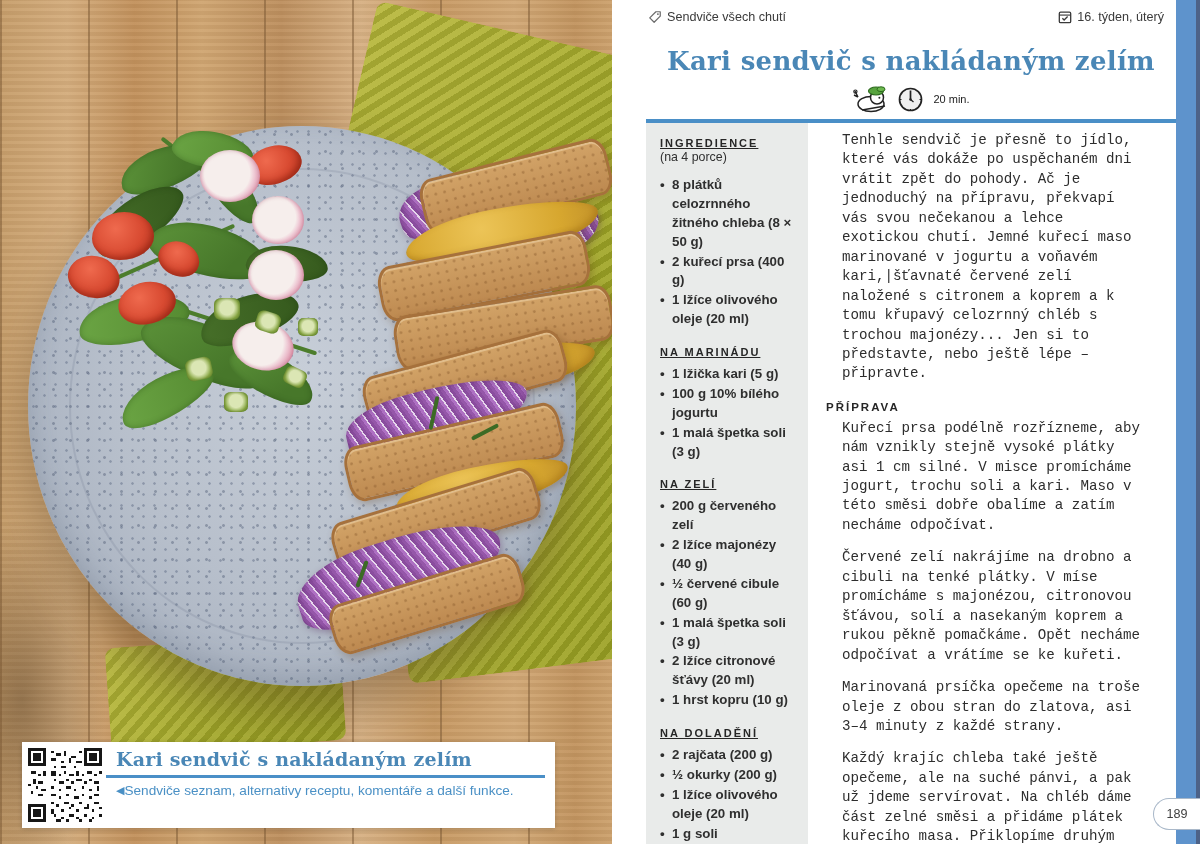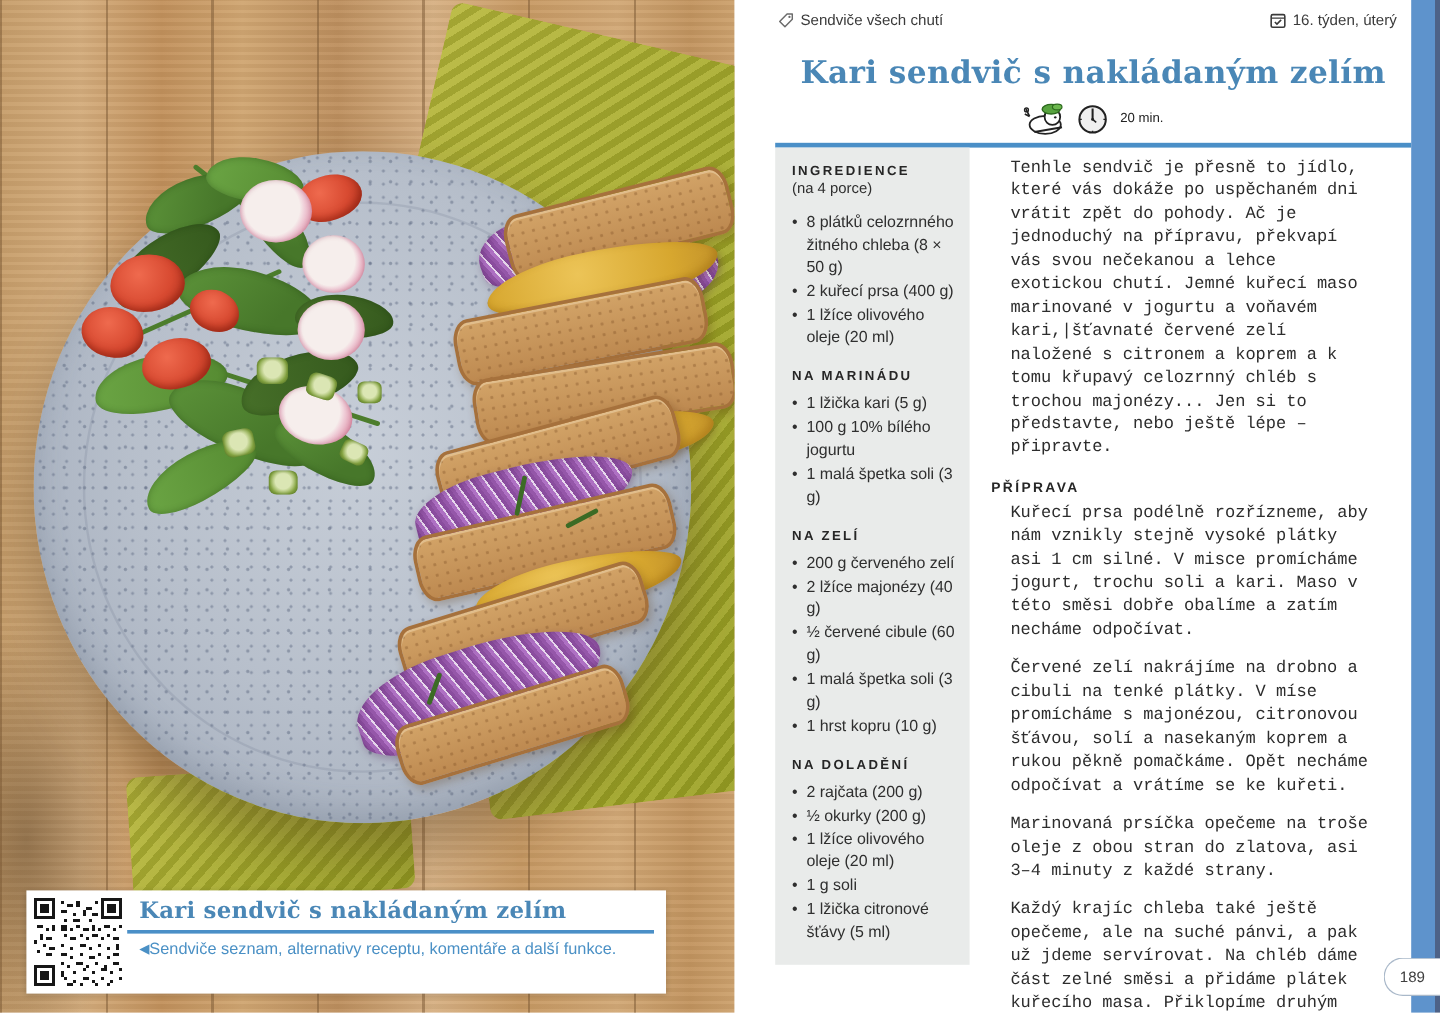--- a/index.html
+++ b/index.html
@@ -72,24 +72,24 @@
     align-items:center;font-size:12.6px;color:#3a3a3a;}
   .hdr .item{display:flex;align-items:center;gap:5px;}
   .r-title{position:absolute;top:46px;left:0;right:0;text-align:center;
     font-family:"DejaVu Serif",serif;font-weight:bold;font-size:26px;letter-spacing:.3px;color:#4a87b6;}
   .meta{position:absolute;top:84px;left:0;right:0;display:flex;justify-content:center;
     align-items:center;gap:9px;font-size:11px;color:#222;}
   .rule{position:absolute;top:119px;left:0;width:530px;height:4px;background:#4a8fc7;}
   .bodyrow{position:absolute;top:123px;left:0;right:0;bottom:0;display:flex;align-items:flex-start;}
 
   .panel{width:162px;box-sizing:border-box;background:#e9ebea;padding:14px 11px 16px 14px;min-height:635px;}
-  .panel h3{margin:0;font-size:11px;font-weight:bold;letter-spacing:2px;color:#262626;}
+  .panel h3{margin:0;font-size:11px;font-weight:bold;letter-spacing:2px;color:#262626;text-decoration:underline;}
   .panel h3.grp{margin-top:17px;margin-bottom:7px;}
   .panel .note{font-size:12.4px;margin:1px 0 12px;}
-  .panel ul{list-style:none;margin:0;padding:0;}
+  .panel ul{list-style:none;margin:0;padding:0;font-weight:bold;}
   .panel li{position:relative;padding-left:12px;font-size:13.3px;line-height:1.42;margin:0 0 1px;}
   .panel li::before{content:"•";position:absolute;left:0;top:0;}
 
   .textcol{flex:1;padding:8px 14px 0 18px;font-size:14.2px;line-height:1.37;color:#2d2d2d;}
   .textcol p{margin:0 16px 13px;font-family:Liberation Mono, monospace;}
   .textcol h3{font-size:11.5px;font-weight:bold;letter-spacing:2px;color:#262626;margin:16px 0 3px;}
 
   
   .bar{position:absolute;right:0;top:0;width:24px;height:844px;
     background:linear-gradient(90deg,#5e93cc 0 20px,#4d6287 20px 24px);}
@@ -341,20 +341,21 @@
         <li>1 lžička kari (5 g)</li>
         <li>100 g 10% bílého jogurtu</li>
         <li>1 malá špetka soli (3 g)</li>
       </ul>
       <h3 class="grp">NA ZELÍ</h3>
       <ul>
         <li>200 g červeného zelí</li>
         <li>2 lžíce majonézy (40 g)</li>
         <li>½ červené cibule (60 g)</li>
         <li>1 malá špetka soli (3 g)</li>
+        <li>2 lžíce citronové šťávy (20 ml)</li>
         <li>1 hrst kopru (10 g)</li>
       </ul>
       <h3 class="grp">NA DOLADĚNÍ</h3>
       <ul>
         <li>2 rajčata (200 g)</li>
         <li>½ okurky (200 g)</li>
         <li>1 lžíce olivového oleje (20 ml)</li>
         <li>1 g soli</li>
         <li>1 lžička citronové šťávy (5 ml)</li>
       </ul>

